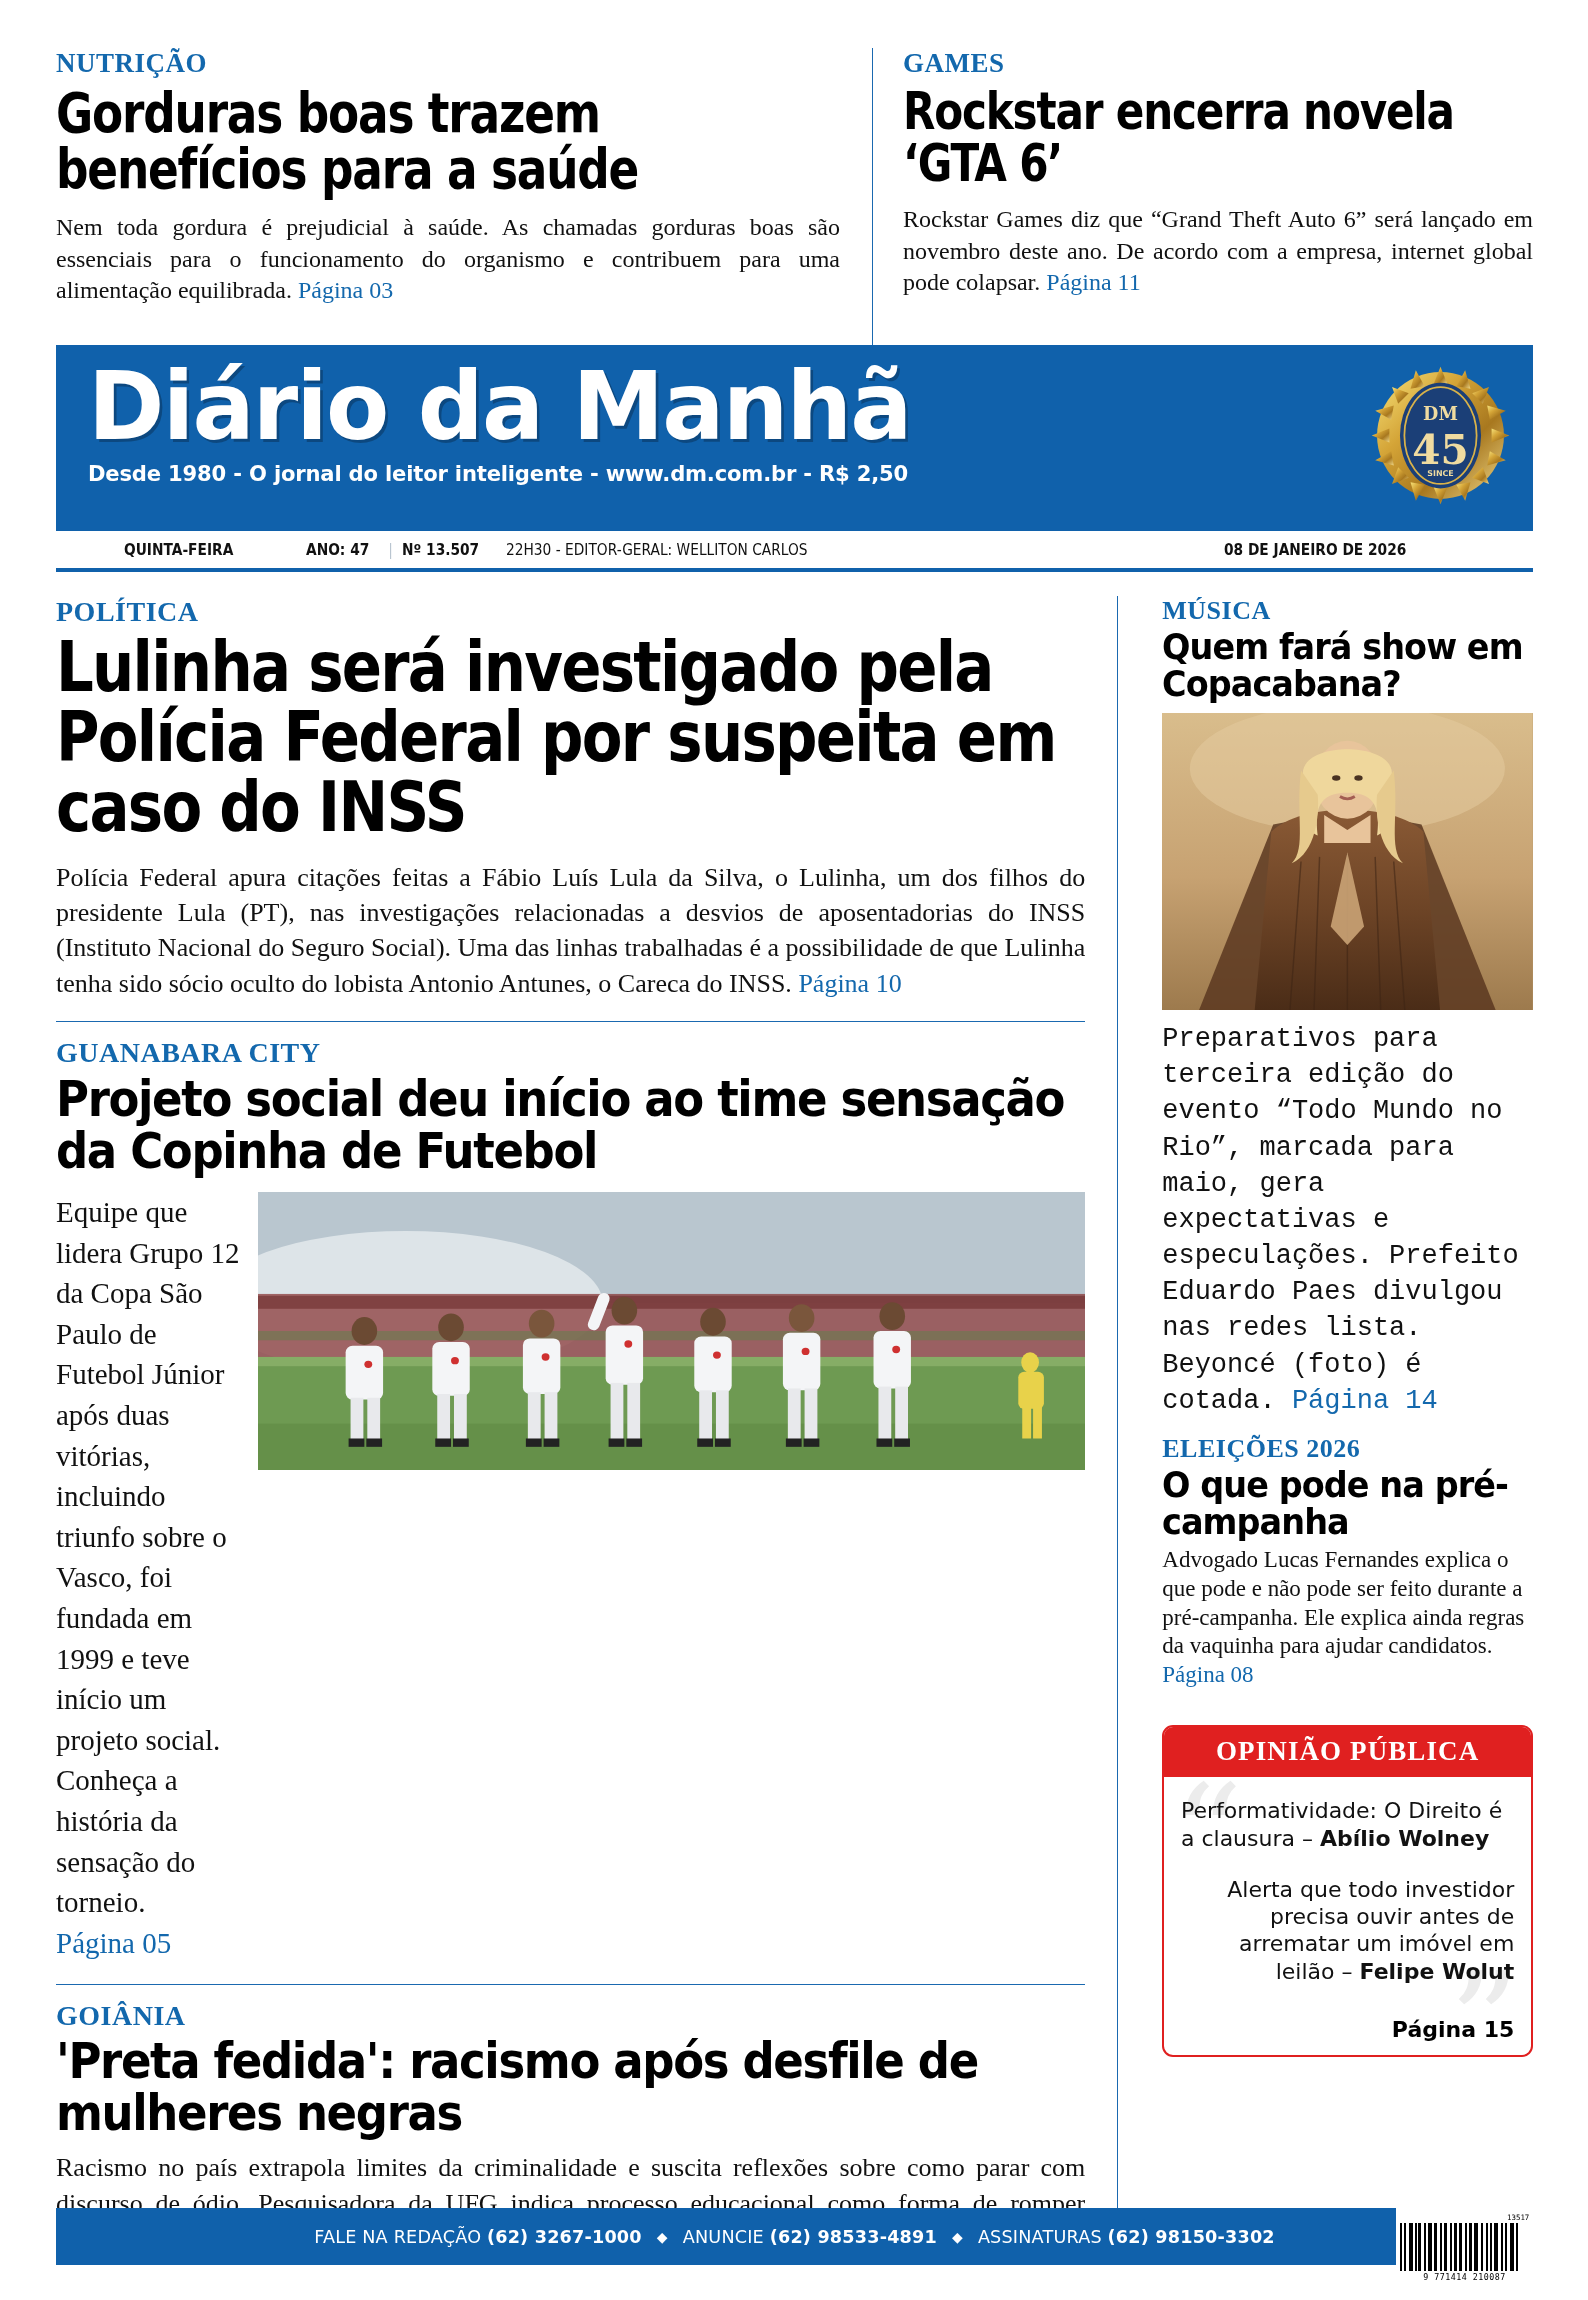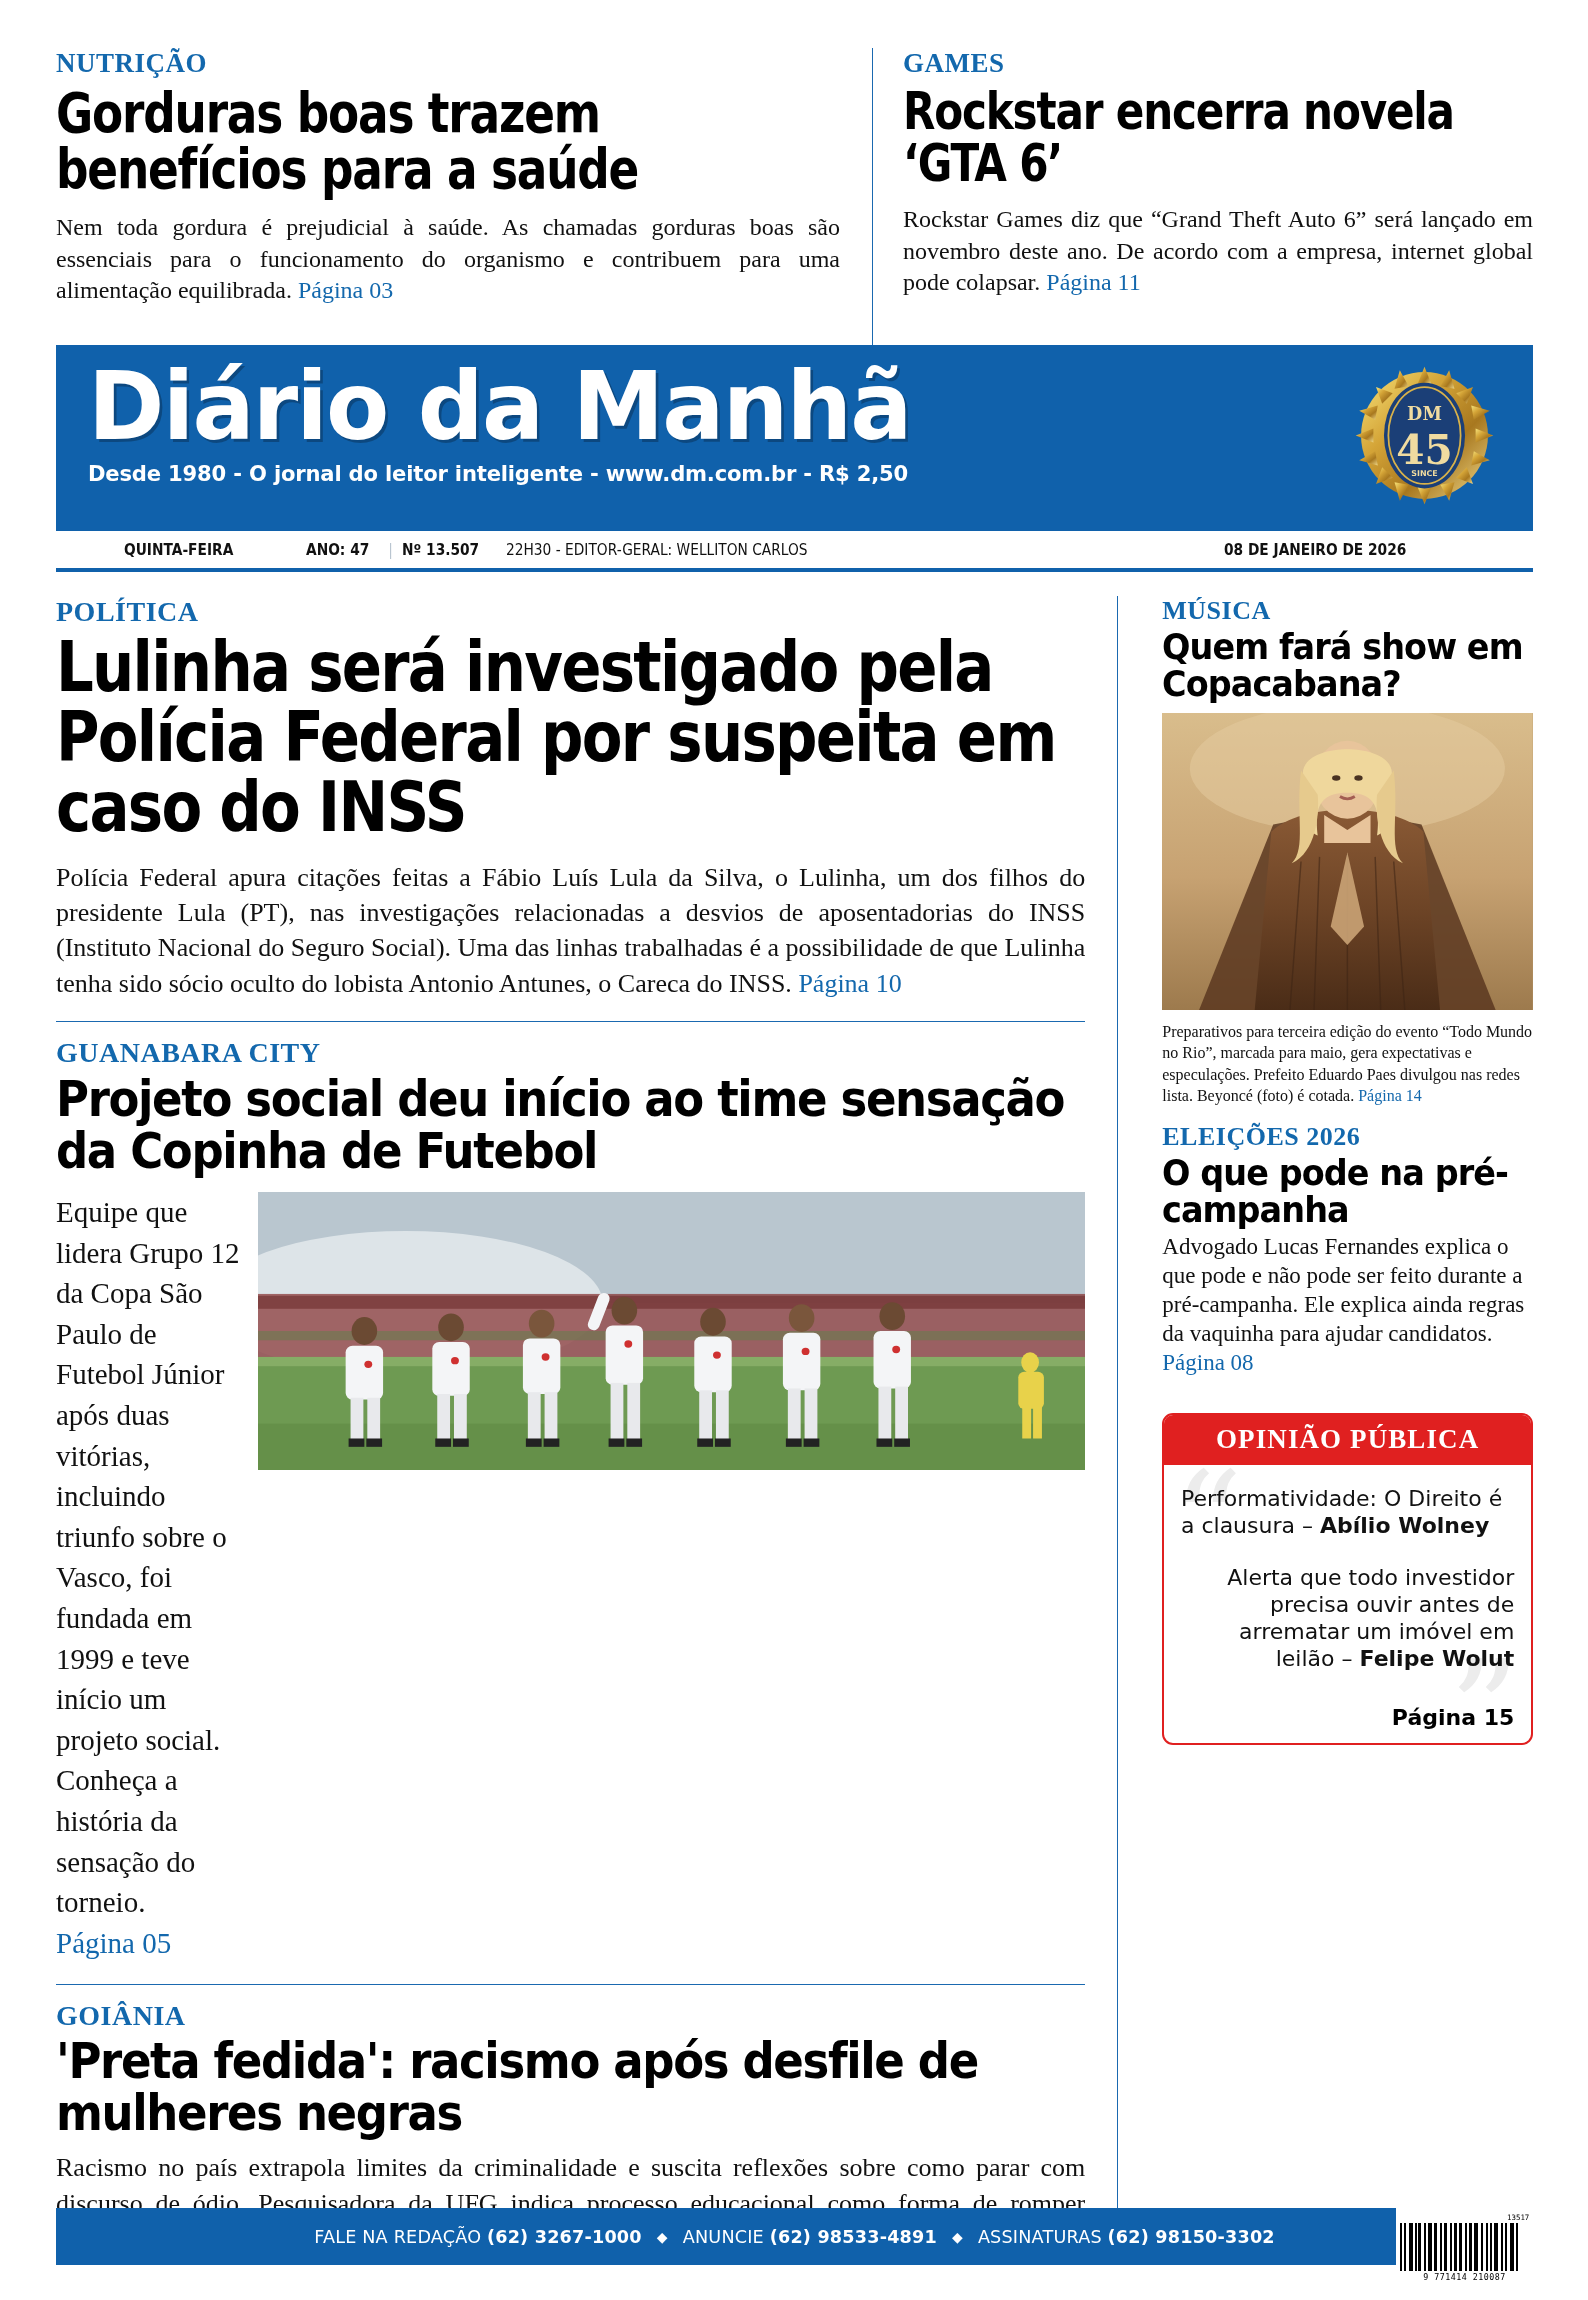--- a/index.html
+++ b/index.html
@@ -62,21 +62,21 @@
   }
   .pg { color: #1368ad; white-space: nowrap; }
 
   
   .masthead {
     position: relative;
     height: 186px;
     background: #1061ab;
     display: flex;
     align-items: flex-start;
-    padding: 13px 32px 0 32px;
+    padding: 13px 16px 0 32px;
     overflow: hidden;
   }
   .mast-left { flex: 1; }
   .mast-title {
     font-family: "DejaVu Sans", sans-serif;
     font-weight: bold;
     font-size: 95px;
     color: #fff;
     line-height: 1.03;
     letter-spacing: -1.9px;
@@ -203,22 +203,22 @@
   }
   .side-photo {
     width: 100%;
     height: 297px;
     margin-top: 11px;
     position: relative;
     overflow: hidden;
     background: #b99a6b;
   }
   .side-body {
-    font-family: Liberation Serif, serif;
-    font-size: 16px;
+    font-family: Liberation Mono, monospace;
+    font-size: 27px;
     line-height: 1.34;
     color: #111;
     margin-top: 11px;
   }
   .side-body-2 {
     font-family: "Liberation Serif", serif;
     font-size: 23px;
     line-height: 1.26;
     color: #111;
     margin-top: 5.6px;

